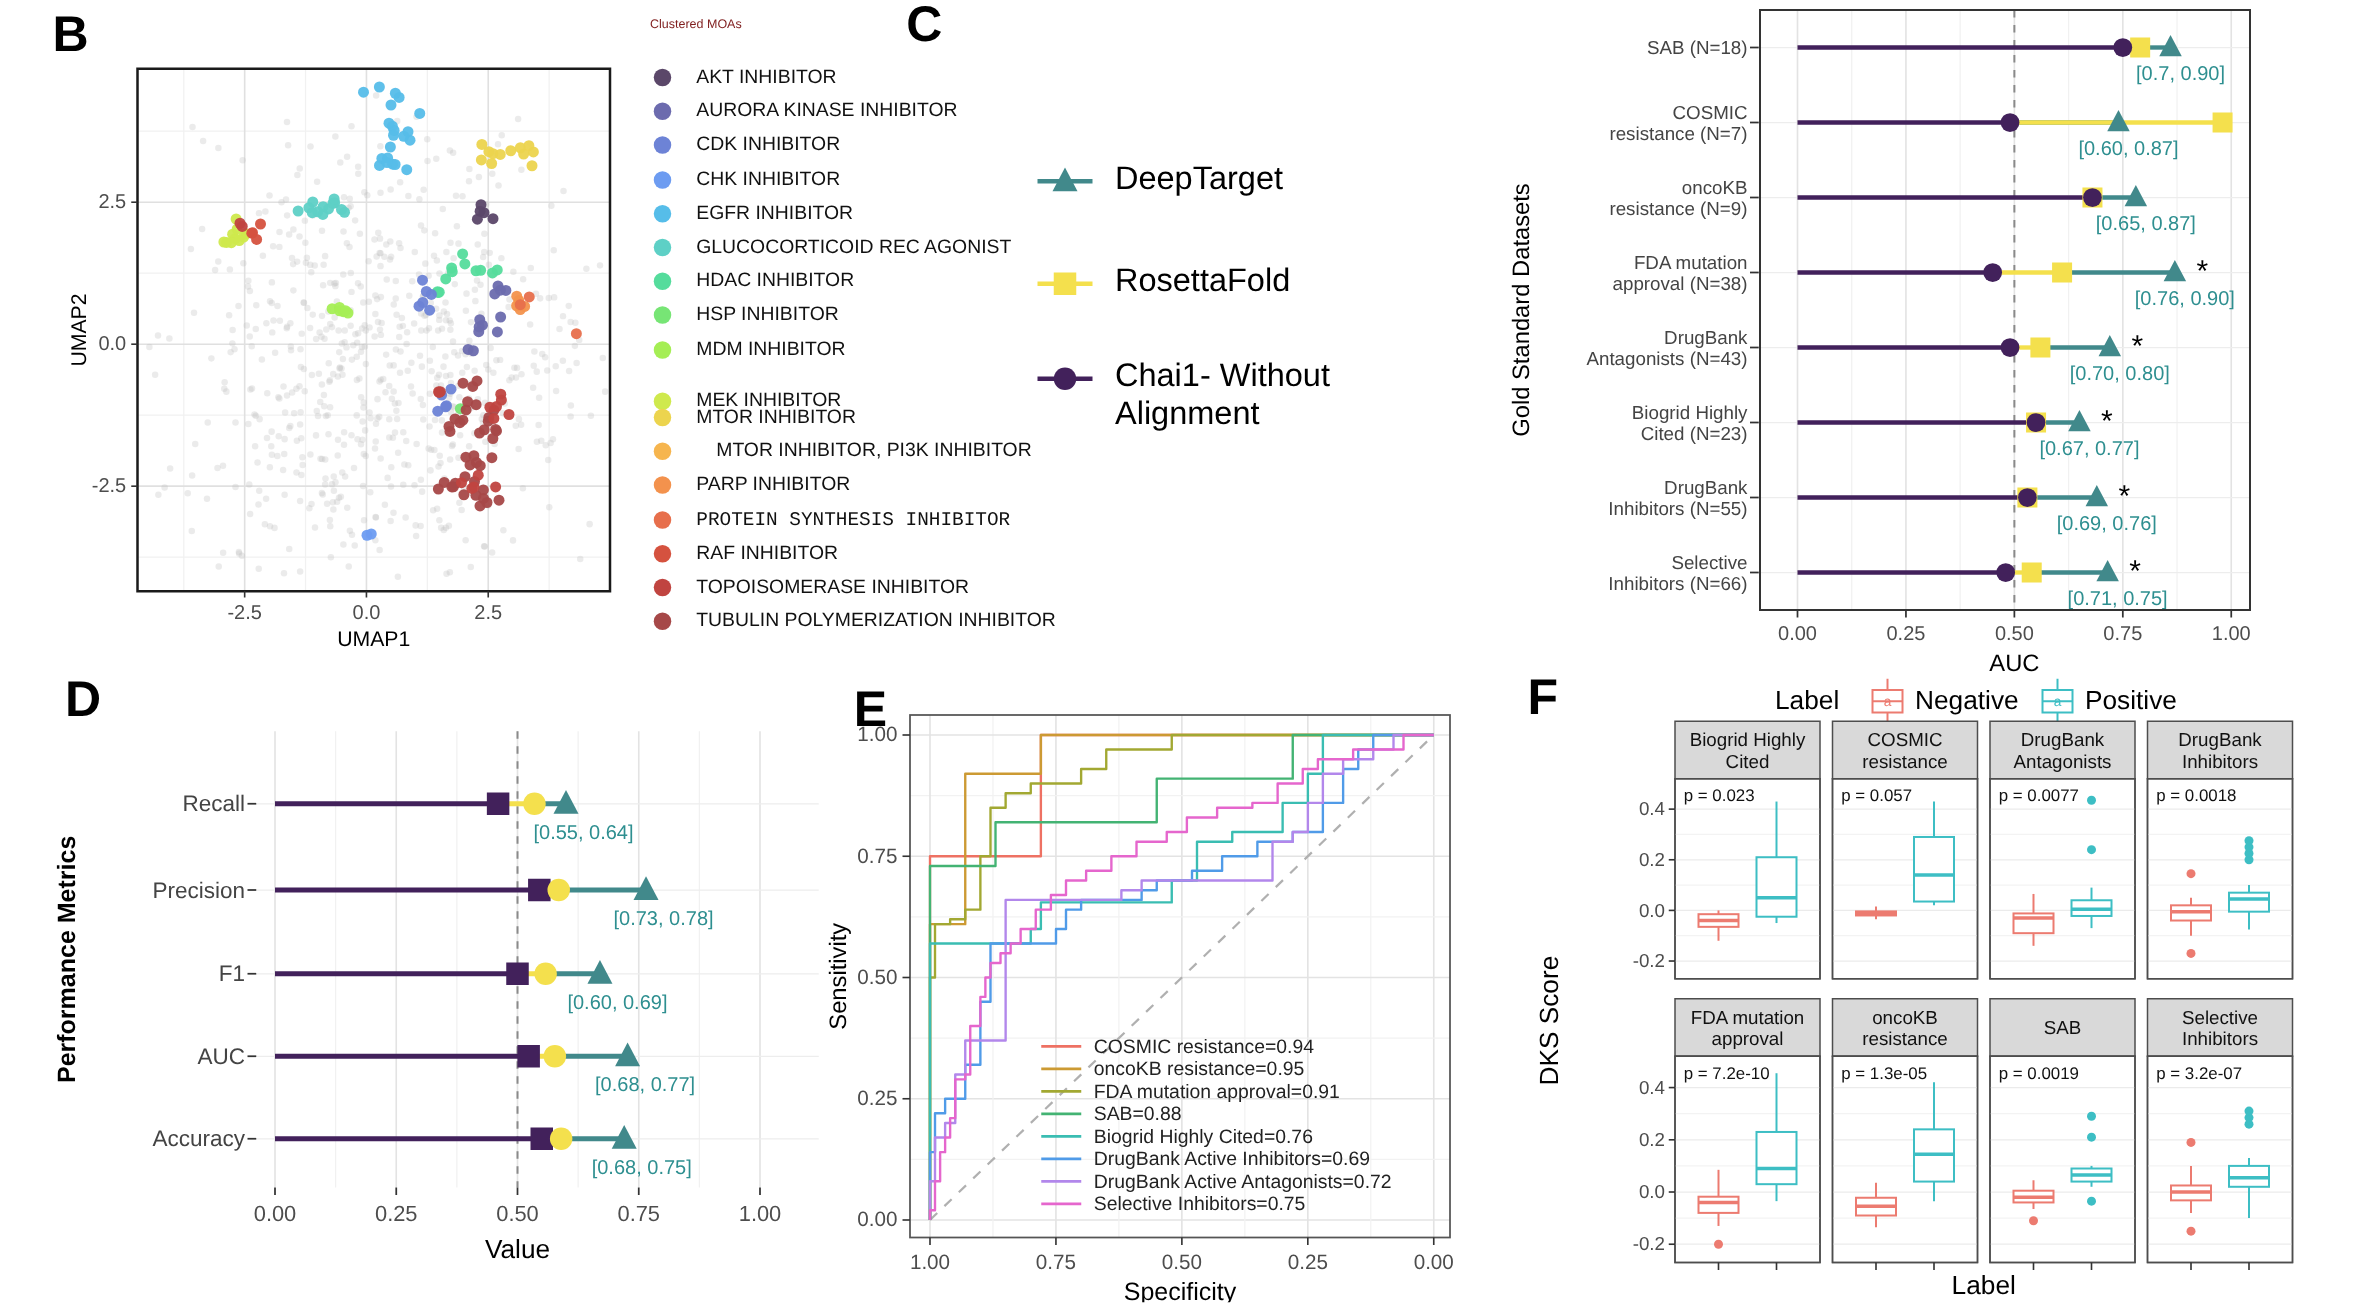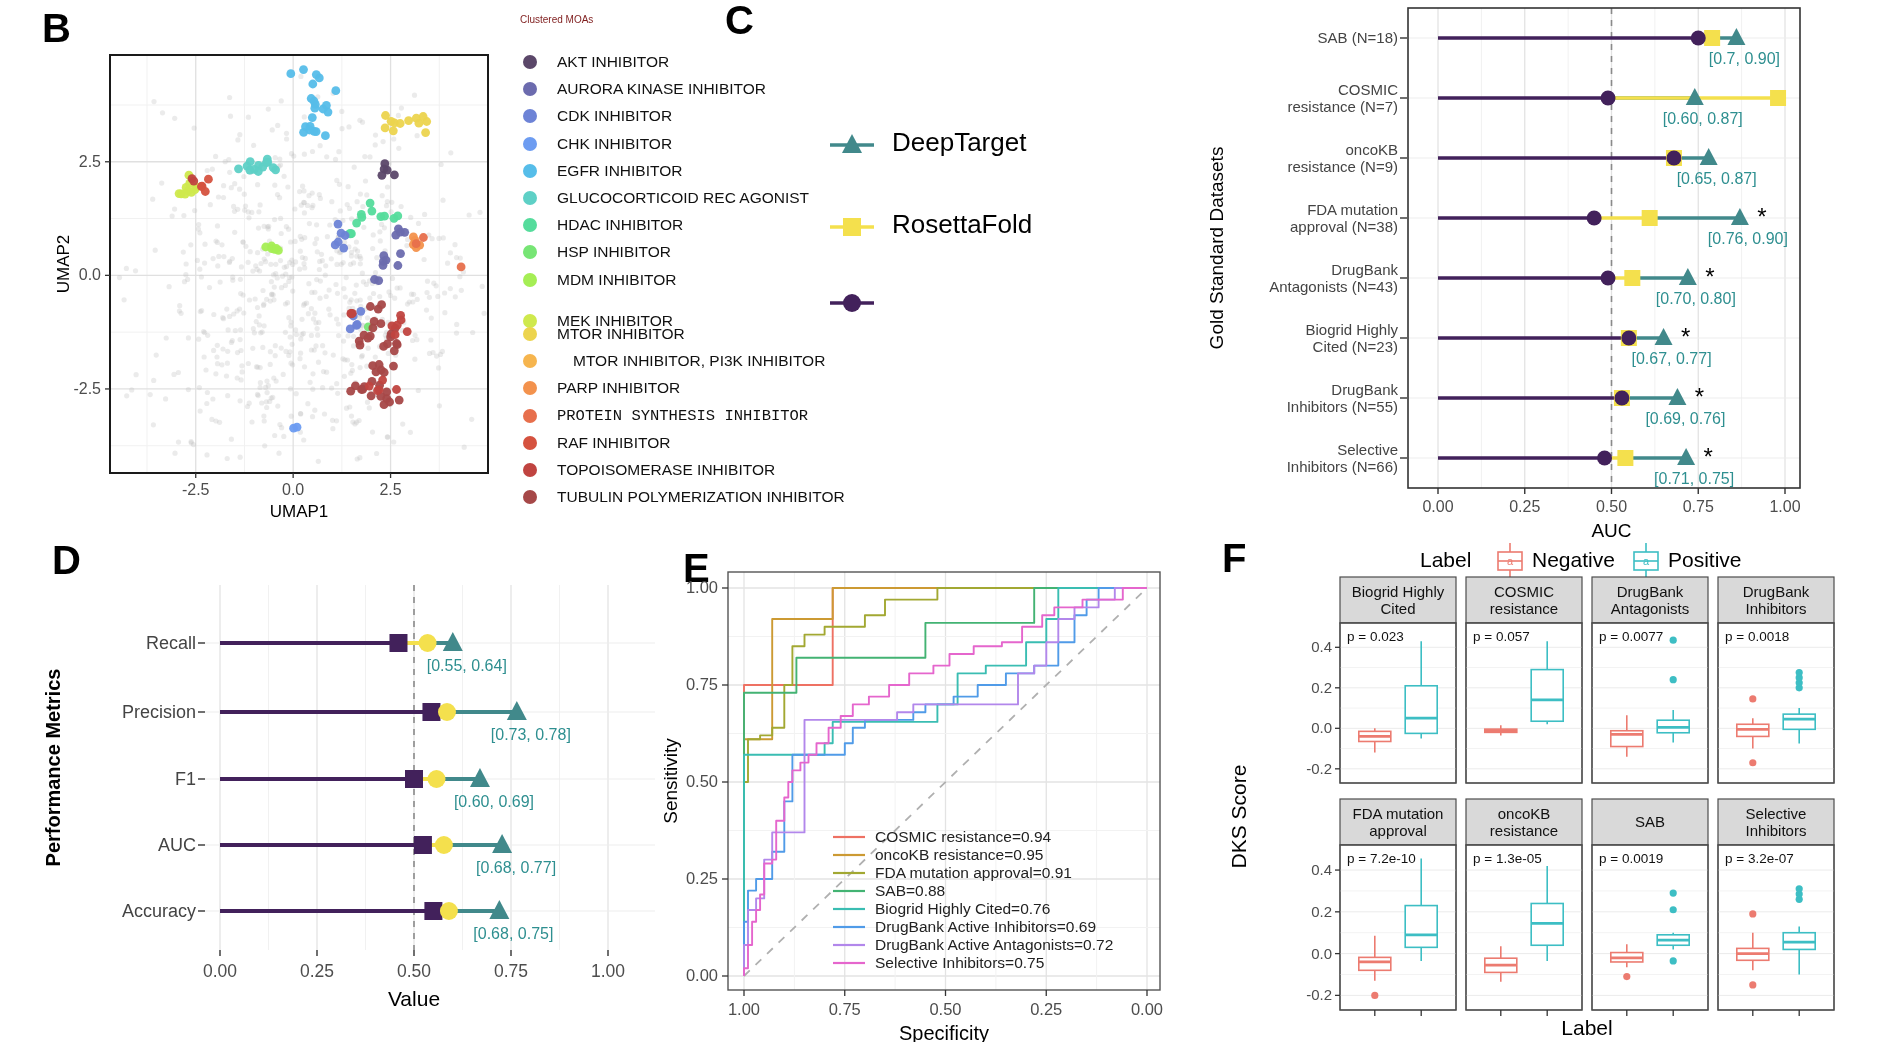--- a/index.html
+++ b/index.html
@@ -1083,20 +1083,22 @@
           <line x1="2" y1="17" x2="46" y2="17" stroke="#F4E04D" stroke-width="3.5"></line>
           <rect x="15" y="8" width="18" height="18" fill="#F4E04D"></rect>
         </svg>
         <div class="lc-text">RosettaFold</div>
       </div>
       <div class="lc-row" style="top: 186px;">
         <svg width="48" height="34" style="position: static;">
           <line x1="2" y1="17" x2="46" y2="17" stroke="#42215B" stroke-width="3.5"></line>
           <circle cx="24" cy="17" r="9" fill="#42215B"></circle>
         </svg>
+        <div class="lc-text">Chai1- Without
+Alignment</div>
       </div>
     </div>
 
   <svg id="svgD" style="left:30px;top:545px;" width="680" height="497">
       <rect x="175" y="40" width="450" height="365" fill="#fff"></rect>
       <line x1="190" y1="40" x2="190" y2="405" stroke="#e3e3e3" stroke-width="1.3"></line>
       <line x1="238.5" y1="40" x2="238.5" y2="405" stroke="#f1f1f1" stroke-width="1"></line>
       <line x1="287" y1="40" x2="287" y2="405" stroke="#e3e3e3" stroke-width="1.3"></line>
       <line x1="335.5" y1="40" x2="335.5" y2="405" stroke="#f1f1f1" stroke-width="1"></line>
       <line x1="384" y1="40" x2="384" y2="405" stroke="#e3e3e3" stroke-width="1.3"></line>

